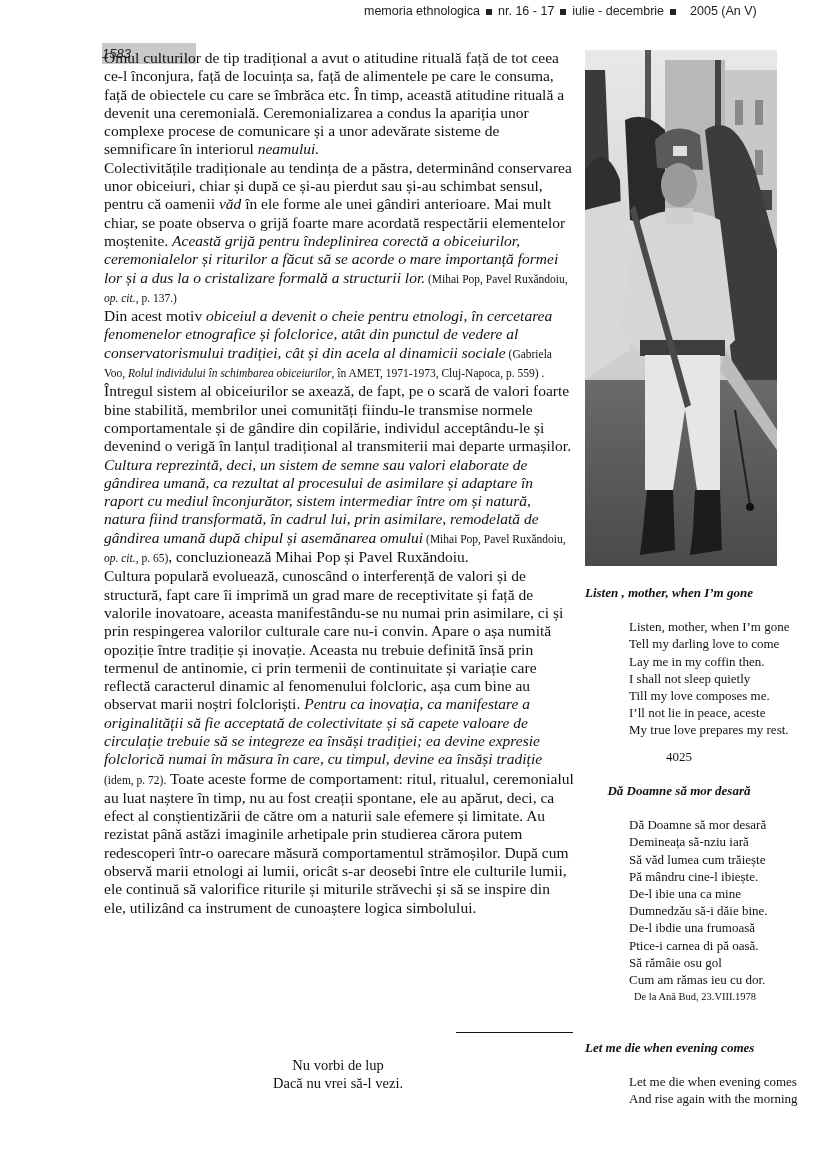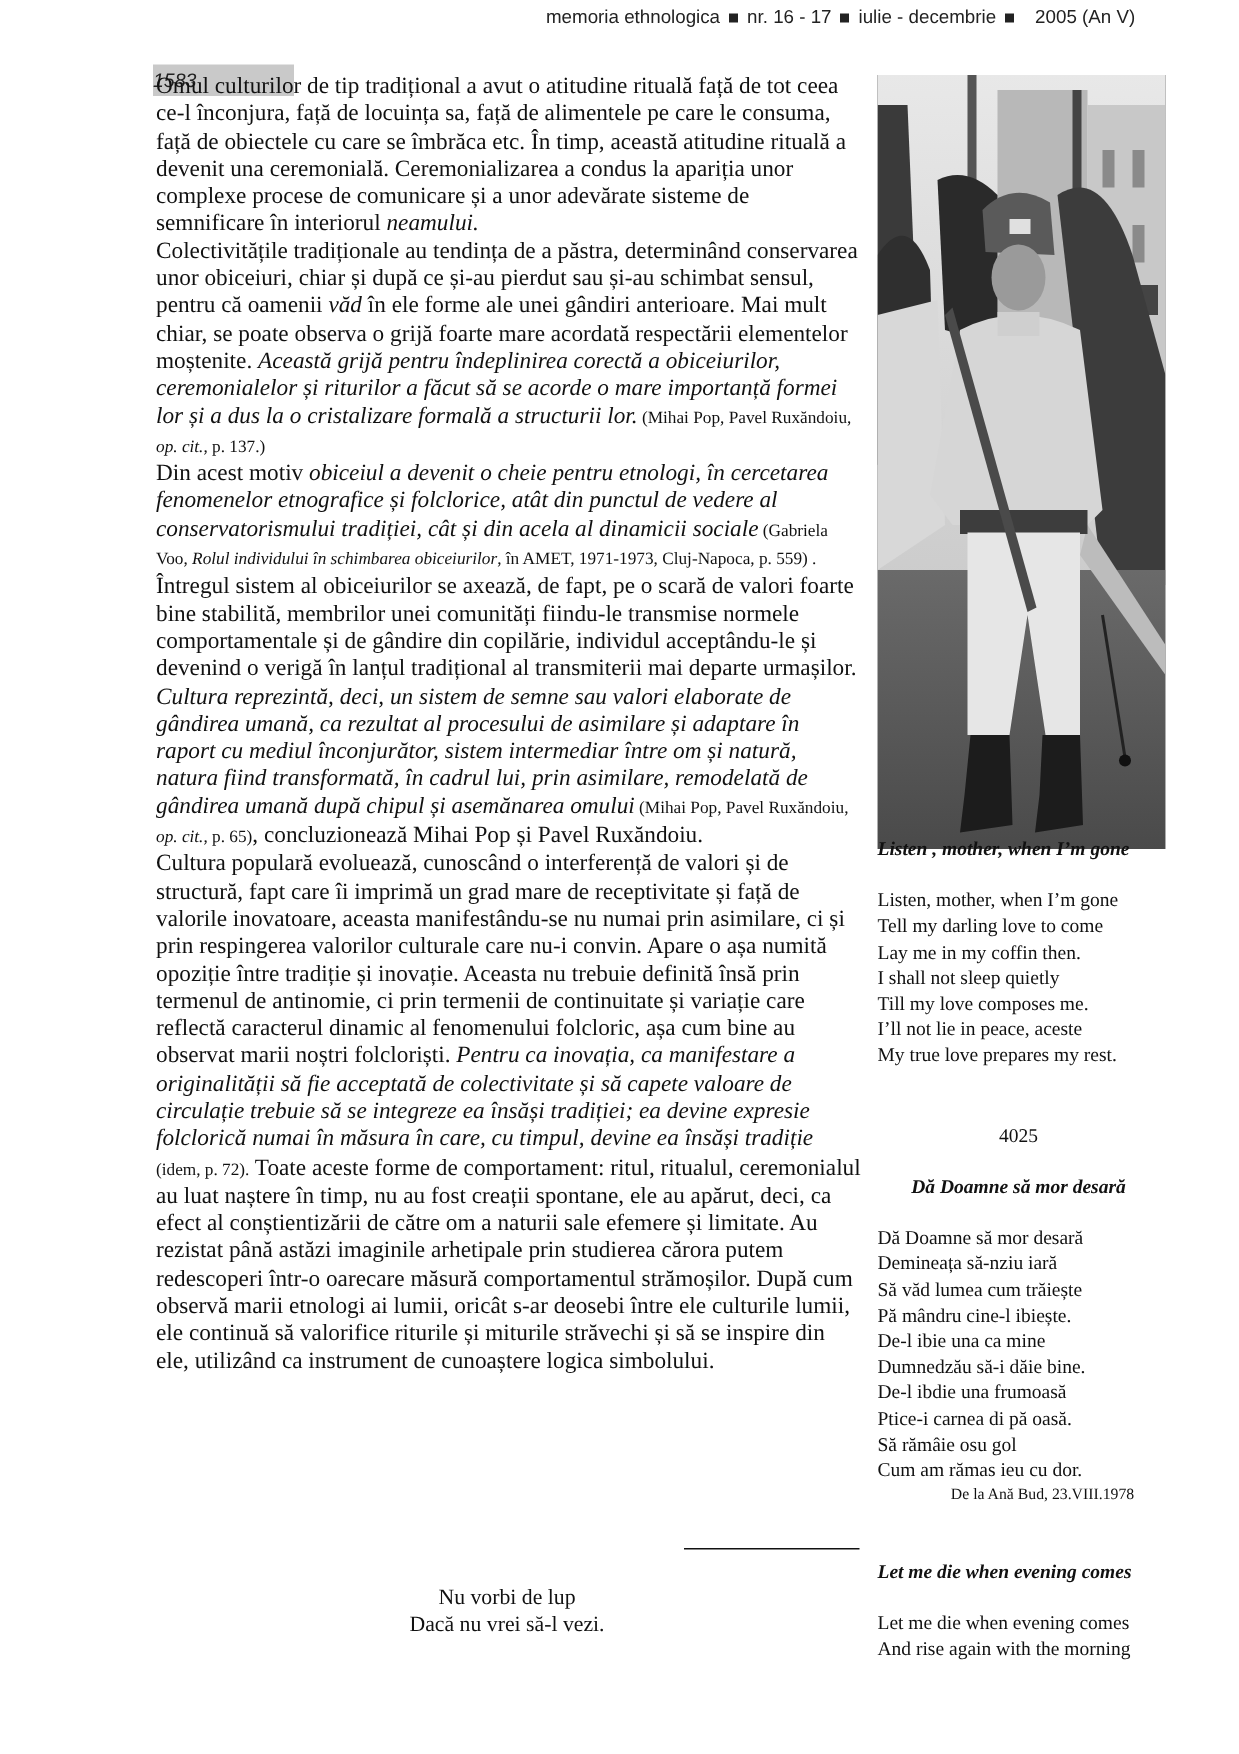--- a/index.html
+++ b/index.html
@@ -9,21 +9,21 @@
     .header-title .sq { display:inline-block; width:6px; height:6px; background:#222; margin:0 6px; vertical-align:middle; }
     .main { position:absolute; left:104px; top:49px; width:470px; font-size:15.5px; line-height:18.3px; }
     .main p { margin:0; }
     .main .cite { font-size:11.5px; }
     .main i { font-style:italic; }
     .rule { position:absolute; left:456px; top:1032px; width:117px; height:1px; background:#111; }
     .proverb { position:absolute; left:273px; top:1056px; font-weight:normal; font-size:14.5px; line-height:18px;text-align:center; }
     .photo { position:absolute; left:585px; top:50px; width:192px; height:516px; overflow:hidden; background:#777; }
     .side { position:absolute; left:585px; width:200px; font-size:13px; line-height:17.2px; }
     .side .title { font-weight:bold; font-style:italic; font-size:13px; }
-    .side .line { white-space:nowrap; }
+    .side .line { white-space:nowrap;margin-left:44px; }
     .center { text-align:center; }
     .src { font-size:10.5px; text-align:center; padding-left:20px; }
   </style>
 </head>
 <body>
 
 <div class="header-page">1583</div>
 <div class="header-title">
   <span>memoria ethnologica</span><span class="sq"></span><span>nr. 16 - 17</span><span class="sq"></span><span>iulie - decembrie</span><span class="sq"></span><span style="margin-left:8px">2005 (An V)</span>
 </div>
@@ -92,21 +92,21 @@
     <path d="M62 440 L88 440 L90 500 L55 505 L58 480 Z" fill="#1c1c1c"></path>
     <path d="M110 440 L135 440 L137 500 L105 505 L108 480 Z" fill="#1c1c1c"></path>
 
     <path d="M45 160 L50 155 L106 355 L100 358 Z" fill="#4a4a4a"></path>
 
     <line x1="150" y1="360" x2="165" y2="455" stroke="#222" stroke-width="2"></line>
     <circle cx="165" cy="457" r="4" fill="#111"></circle>
   </svg>
 </div>
 
-<div class="side" style="top:557px">
+<div class="side" style="top:584px">
   <div class="title">Listen , mother, when I’m gone</div>
   <div style="height:17px"></div>
   <div class="line">Listen, mother, when I’m gone</div>
   <div class="line">Tell my darling love to come</div>
   <div class="line">Lay me in my coffin then.</div>
   <div class="line">I shall not sleep quietly</div>
   <div class="line">Till my love composes me.</div>
   <div class="line">I’ll not lie in peace, aceste</div>
   <div class="line">My true love prepares my rest.</div>
 </div>

